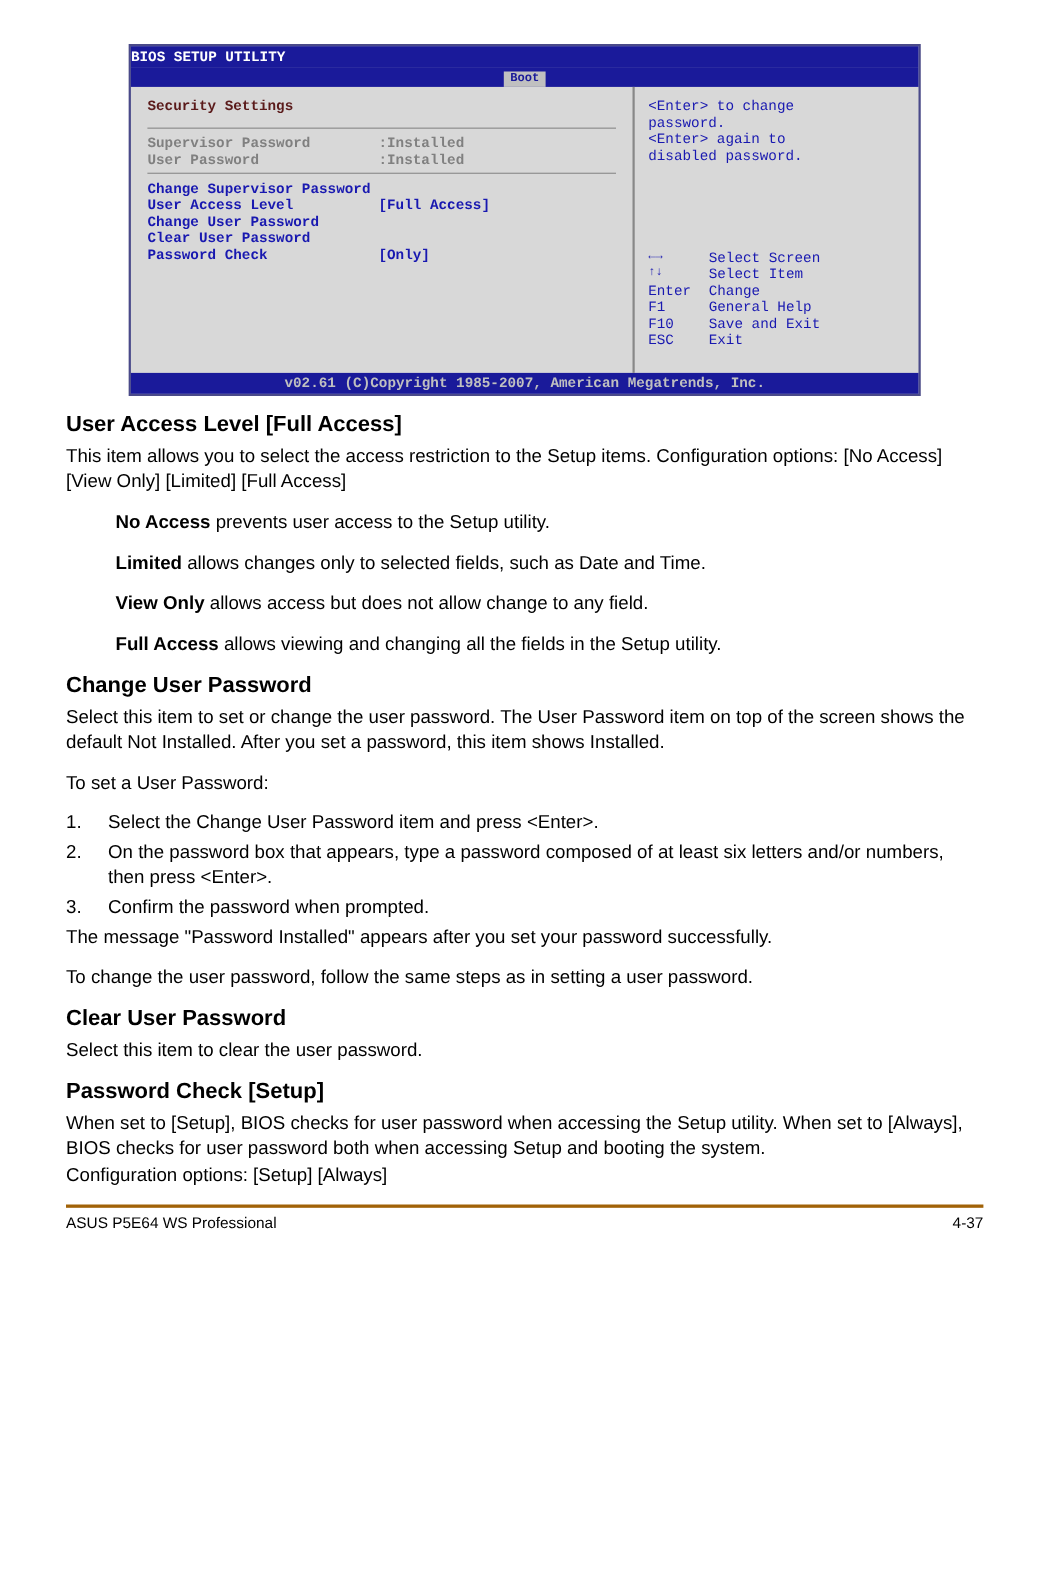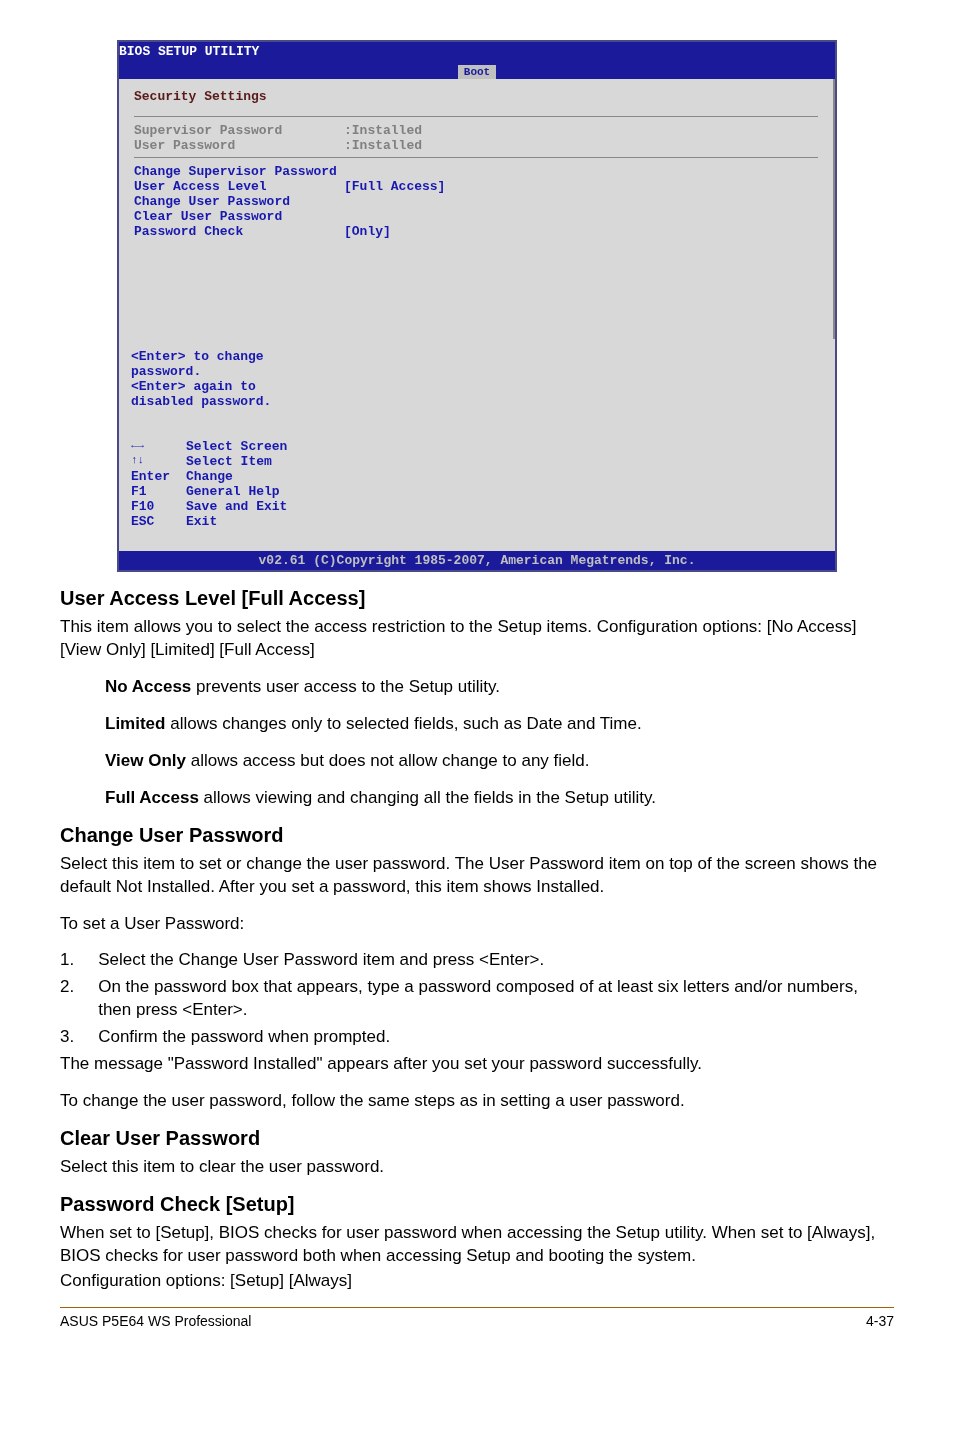--- a/index.html
+++ b/index.html
@@ -41,38 +41,37 @@
       color: #1a1a9a;
       font-family: "Courier New", monospace;
       font-weight: bold;
       font-size: 11px;
       display: inline-block;
       padding: 1px 6px;
     }
     
     .bios-body {
       display: flex;
-      flex-direction: column;
     }
     
     .bios-left {
       flex: 0 0 64%;
       padding: 10px 15px;
       border-right: 2px solid #888;
       font-family: "Courier New", monospace;
       font-size: 13px;
       font-weight: bold;
     }
     
     .bios-right {
       flex: 1;
       padding: 10px 12px;
       font-family: "Courier New", monospace;
       font-size: 13px;
-      font-weight: bold;
+      font-weight: normal;
       color: #1818b0;
       display: flex;
       flex-direction: column;
       justify-content: space-between;
     }
     
     .bios-section-title {
       color: #5a1a1a;
       margin-bottom: 12px;
     }
@@ -155,21 +154,21 @@
     }
     
     .li-text {
       display: inline-block;
       vertical-align: top;
       padding-left: 24px;
       width: calc(100% - 30px);
     }
     
     .footer-line {
-      border-top: 1px solid #a16207;
+      border-top: 3px solid #a16207;
       padding-top: 5px;
       display: flex;
       justify-content: space-between;
       font-size: 14px;
     }
     
     .arrow-icons {
       font-size: 11px;
     }
   </style>

